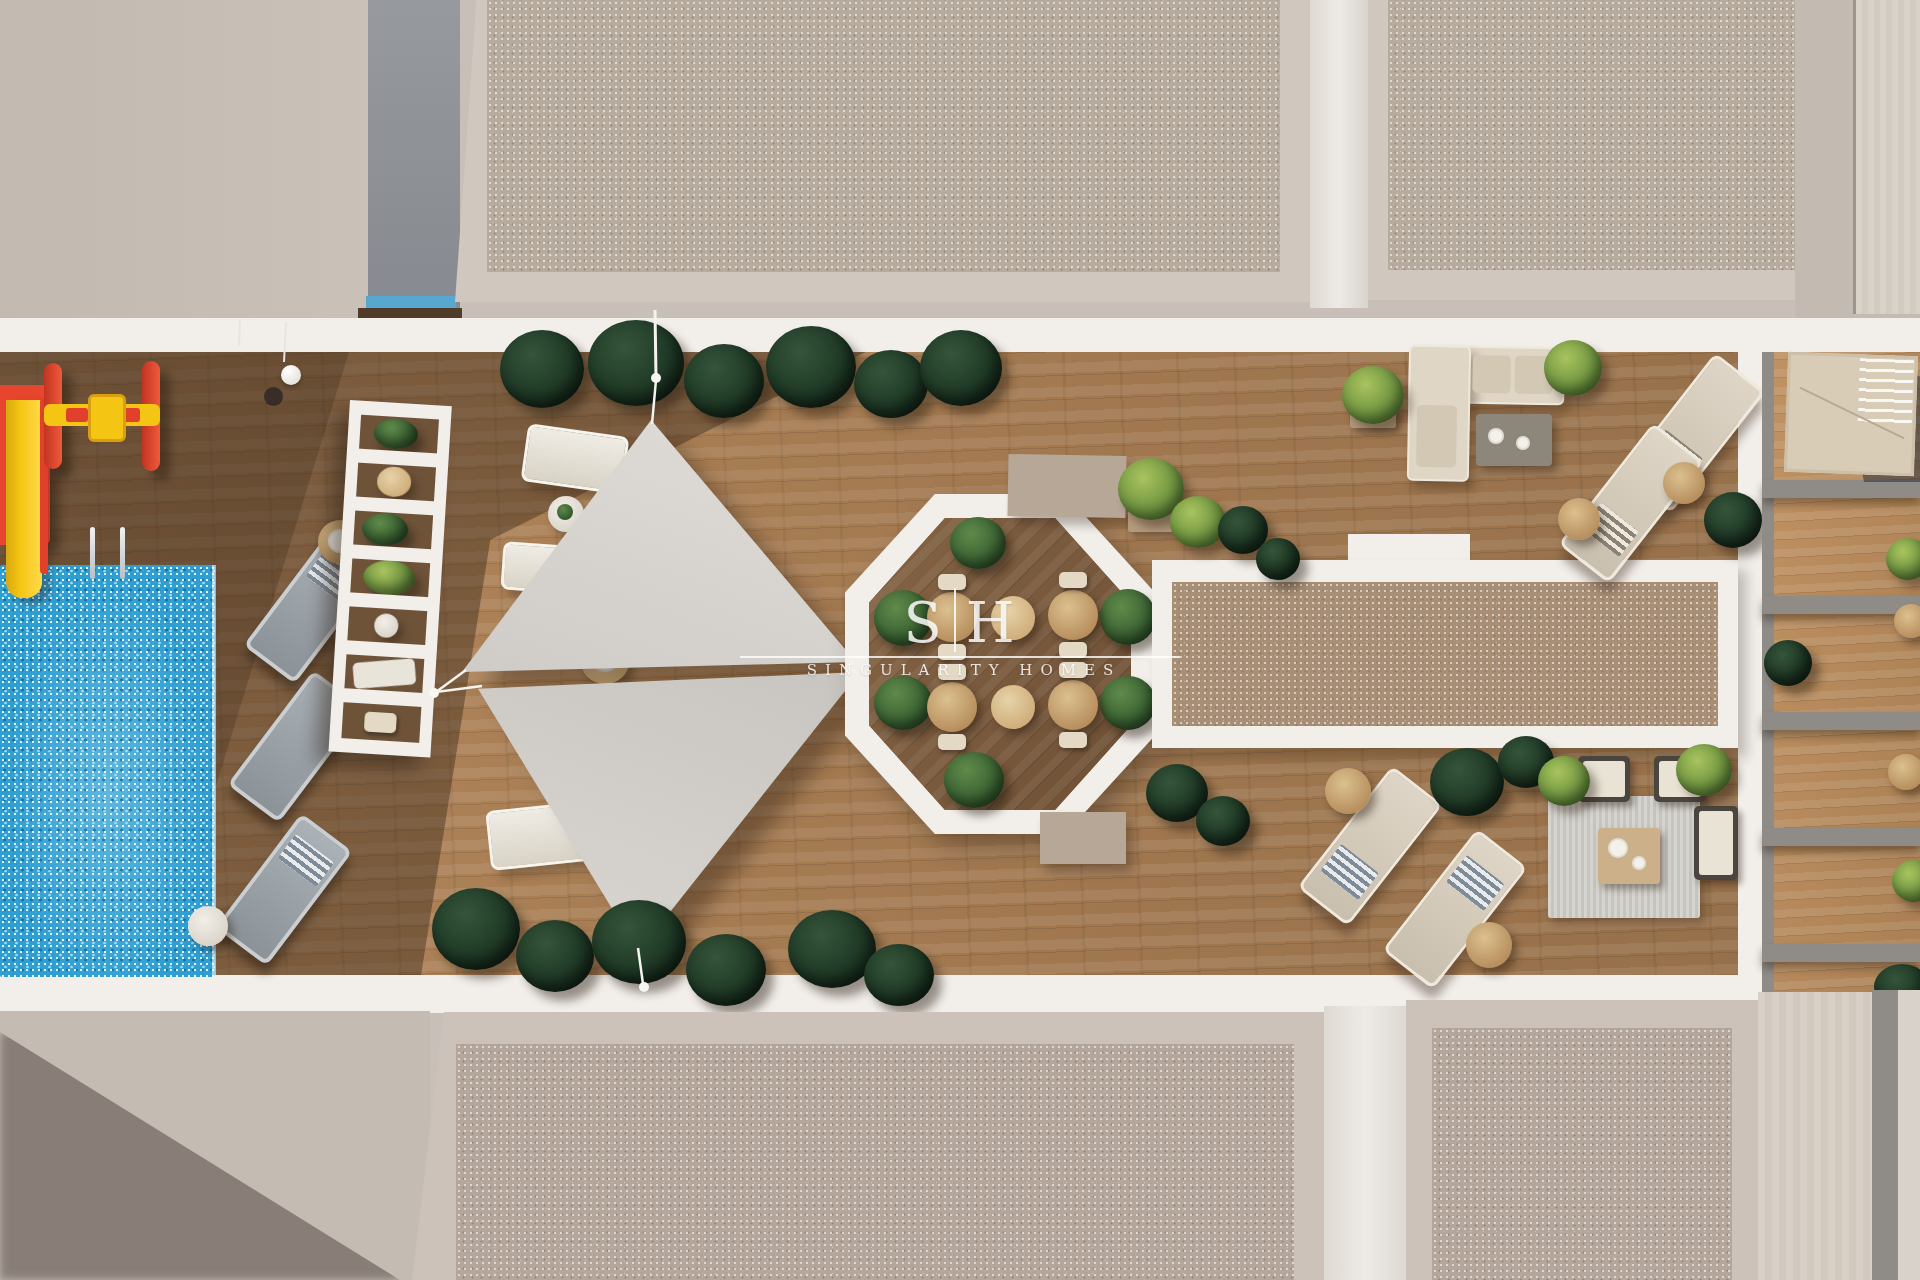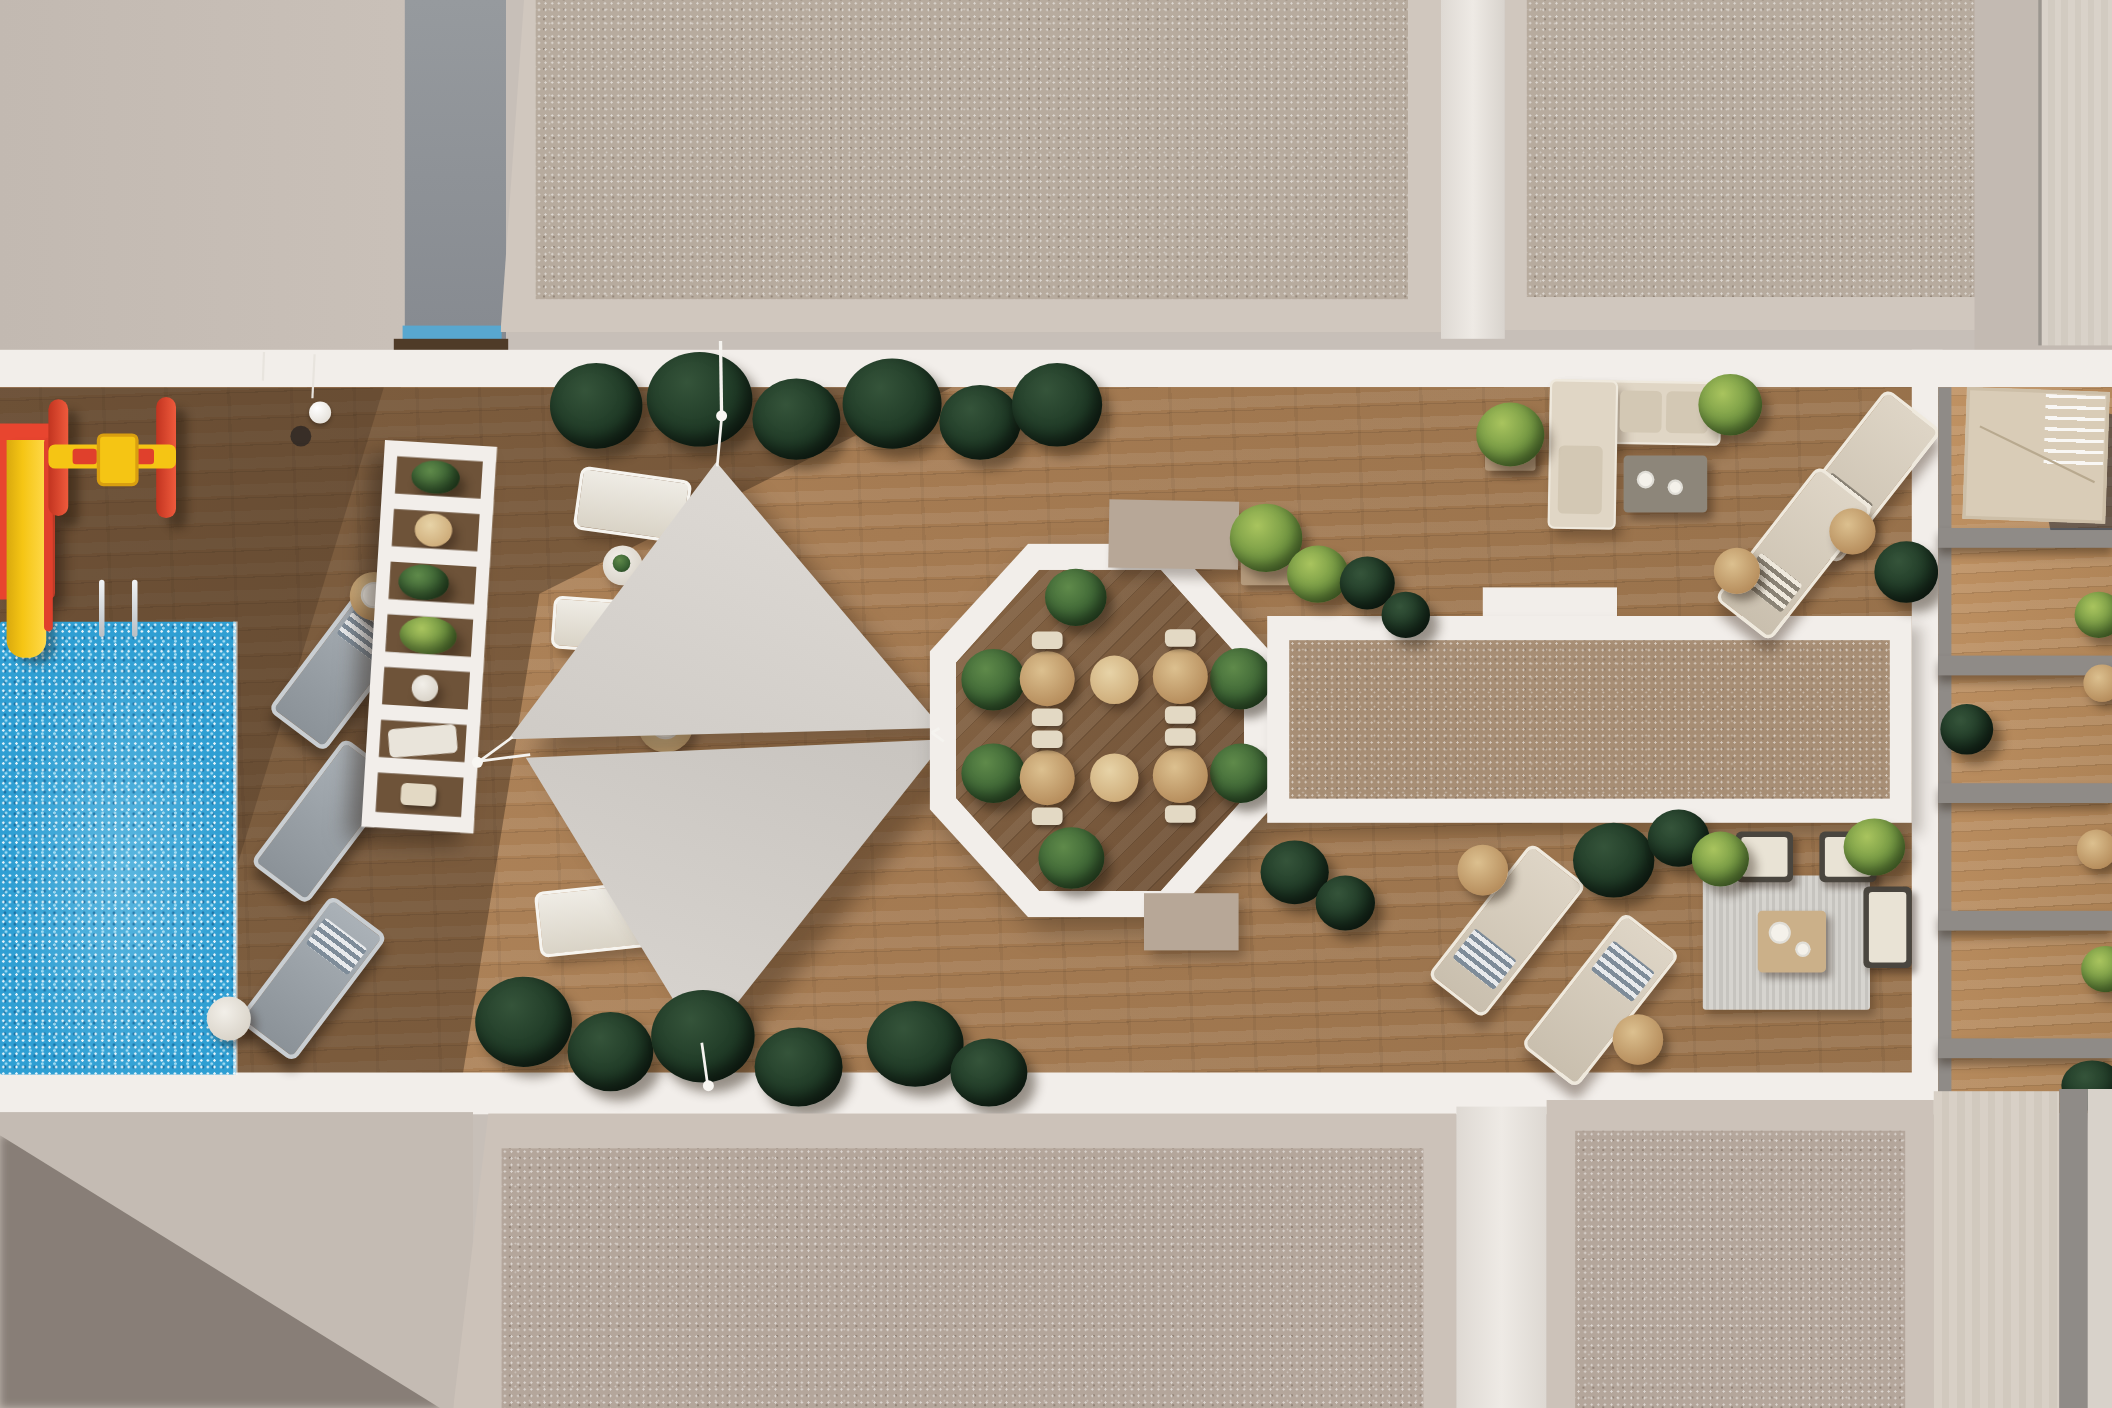--- a/index.html
+++ b/index.html
@@ -323,14 +323,21 @@
     <line x1="482" y1="686" x2="436" y2="692" stroke="#f5f3ef" stroke-width="2.5"></line>
     <circle cx="434" cy="693" r="5" fill="#f8f6f2"></circle>
     <line x1="854" y1="662" x2="847" y2="666" stroke="#f5f3ef" stroke-width="2.5"></line>
     <line x1="858" y1="674" x2="847" y2="666" stroke="#f5f3ef" stroke-width="2.5"></line>
     <line x1="638" y1="948" x2="643" y2="984" stroke="#f5f3ef" stroke-width="2.5"></line>
     <circle cx="644" cy="987" r="5" fill="#f8f6f2"></circle>
     <line x1="286" y1="322" x2="284" y2="362" stroke="#e8e4de" stroke-width="2"></line>
     <line x1="240" y1="320" x2="239" y2="346" stroke="#e8e4de" stroke-width="2"></line>
   </svg>
 
+  <div class="watermark">
+    <div class="wm-monogram">
+      <span>S</span><span class="wm-bar"></span><span>H</span>
+    </div>
+    <div class="wm-line"></div>
+    <div class="wm-name">SINGULARITY HOMES</div>
+  </div>
 
 </div>
 
 </body></html>

